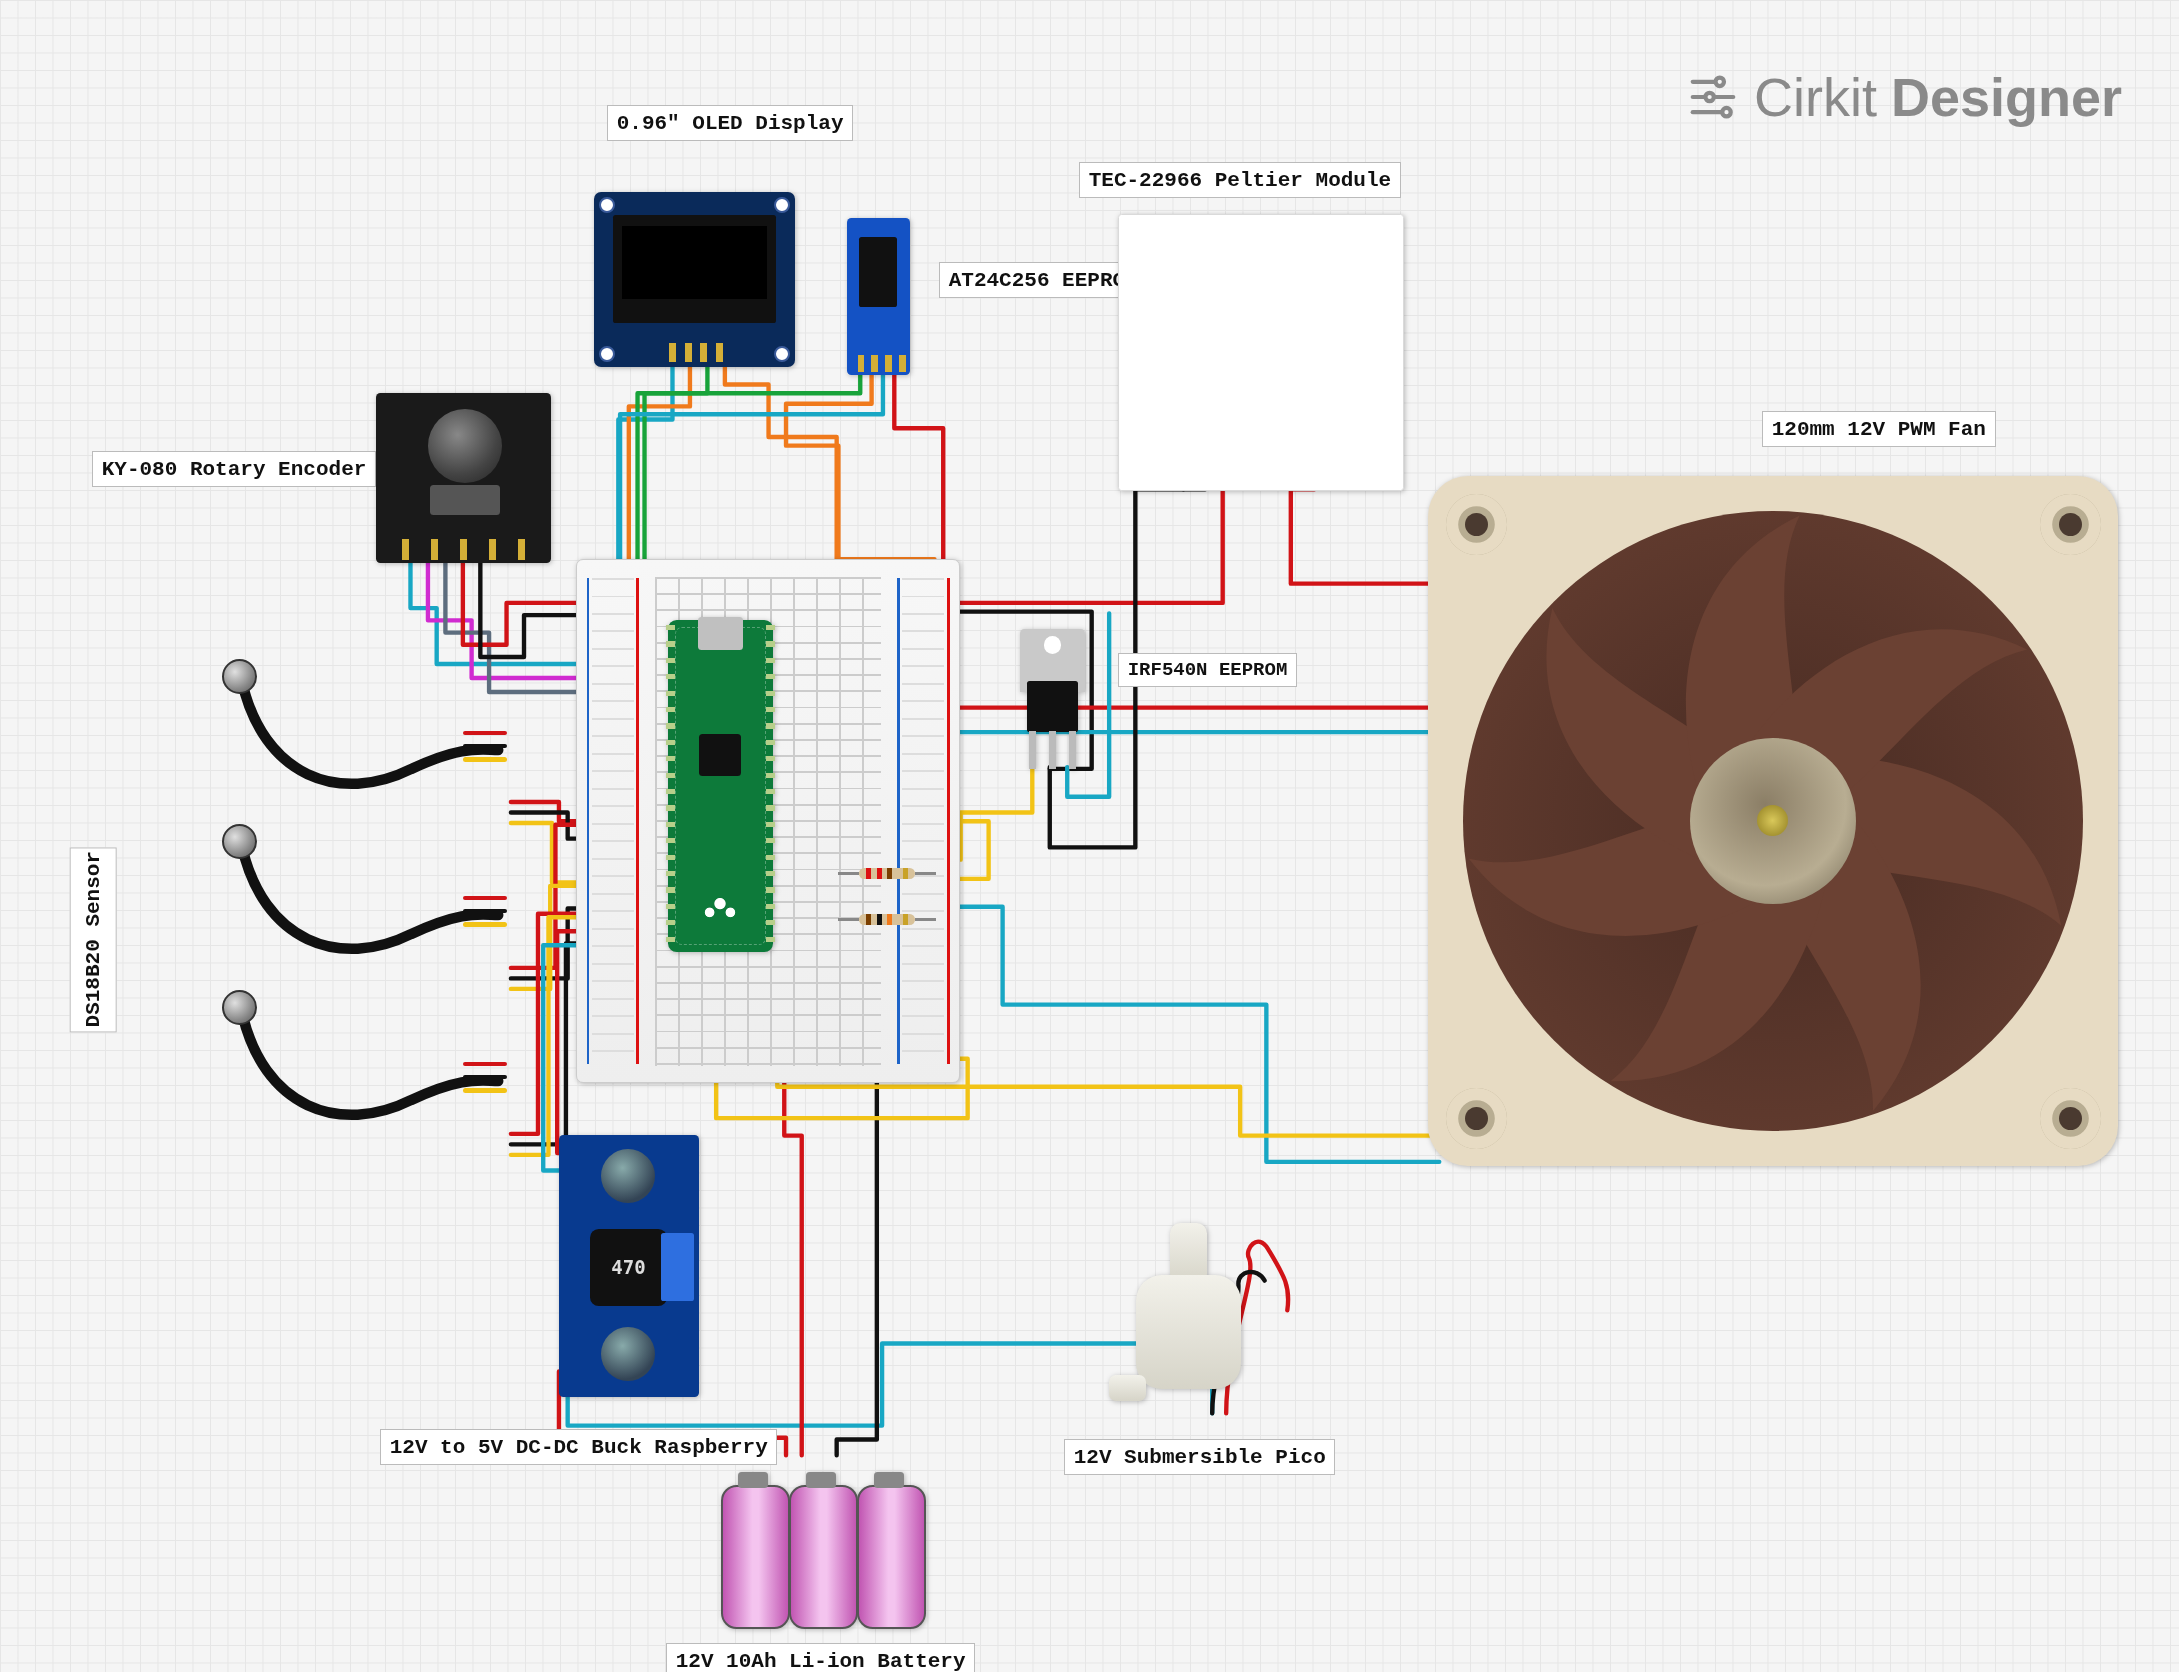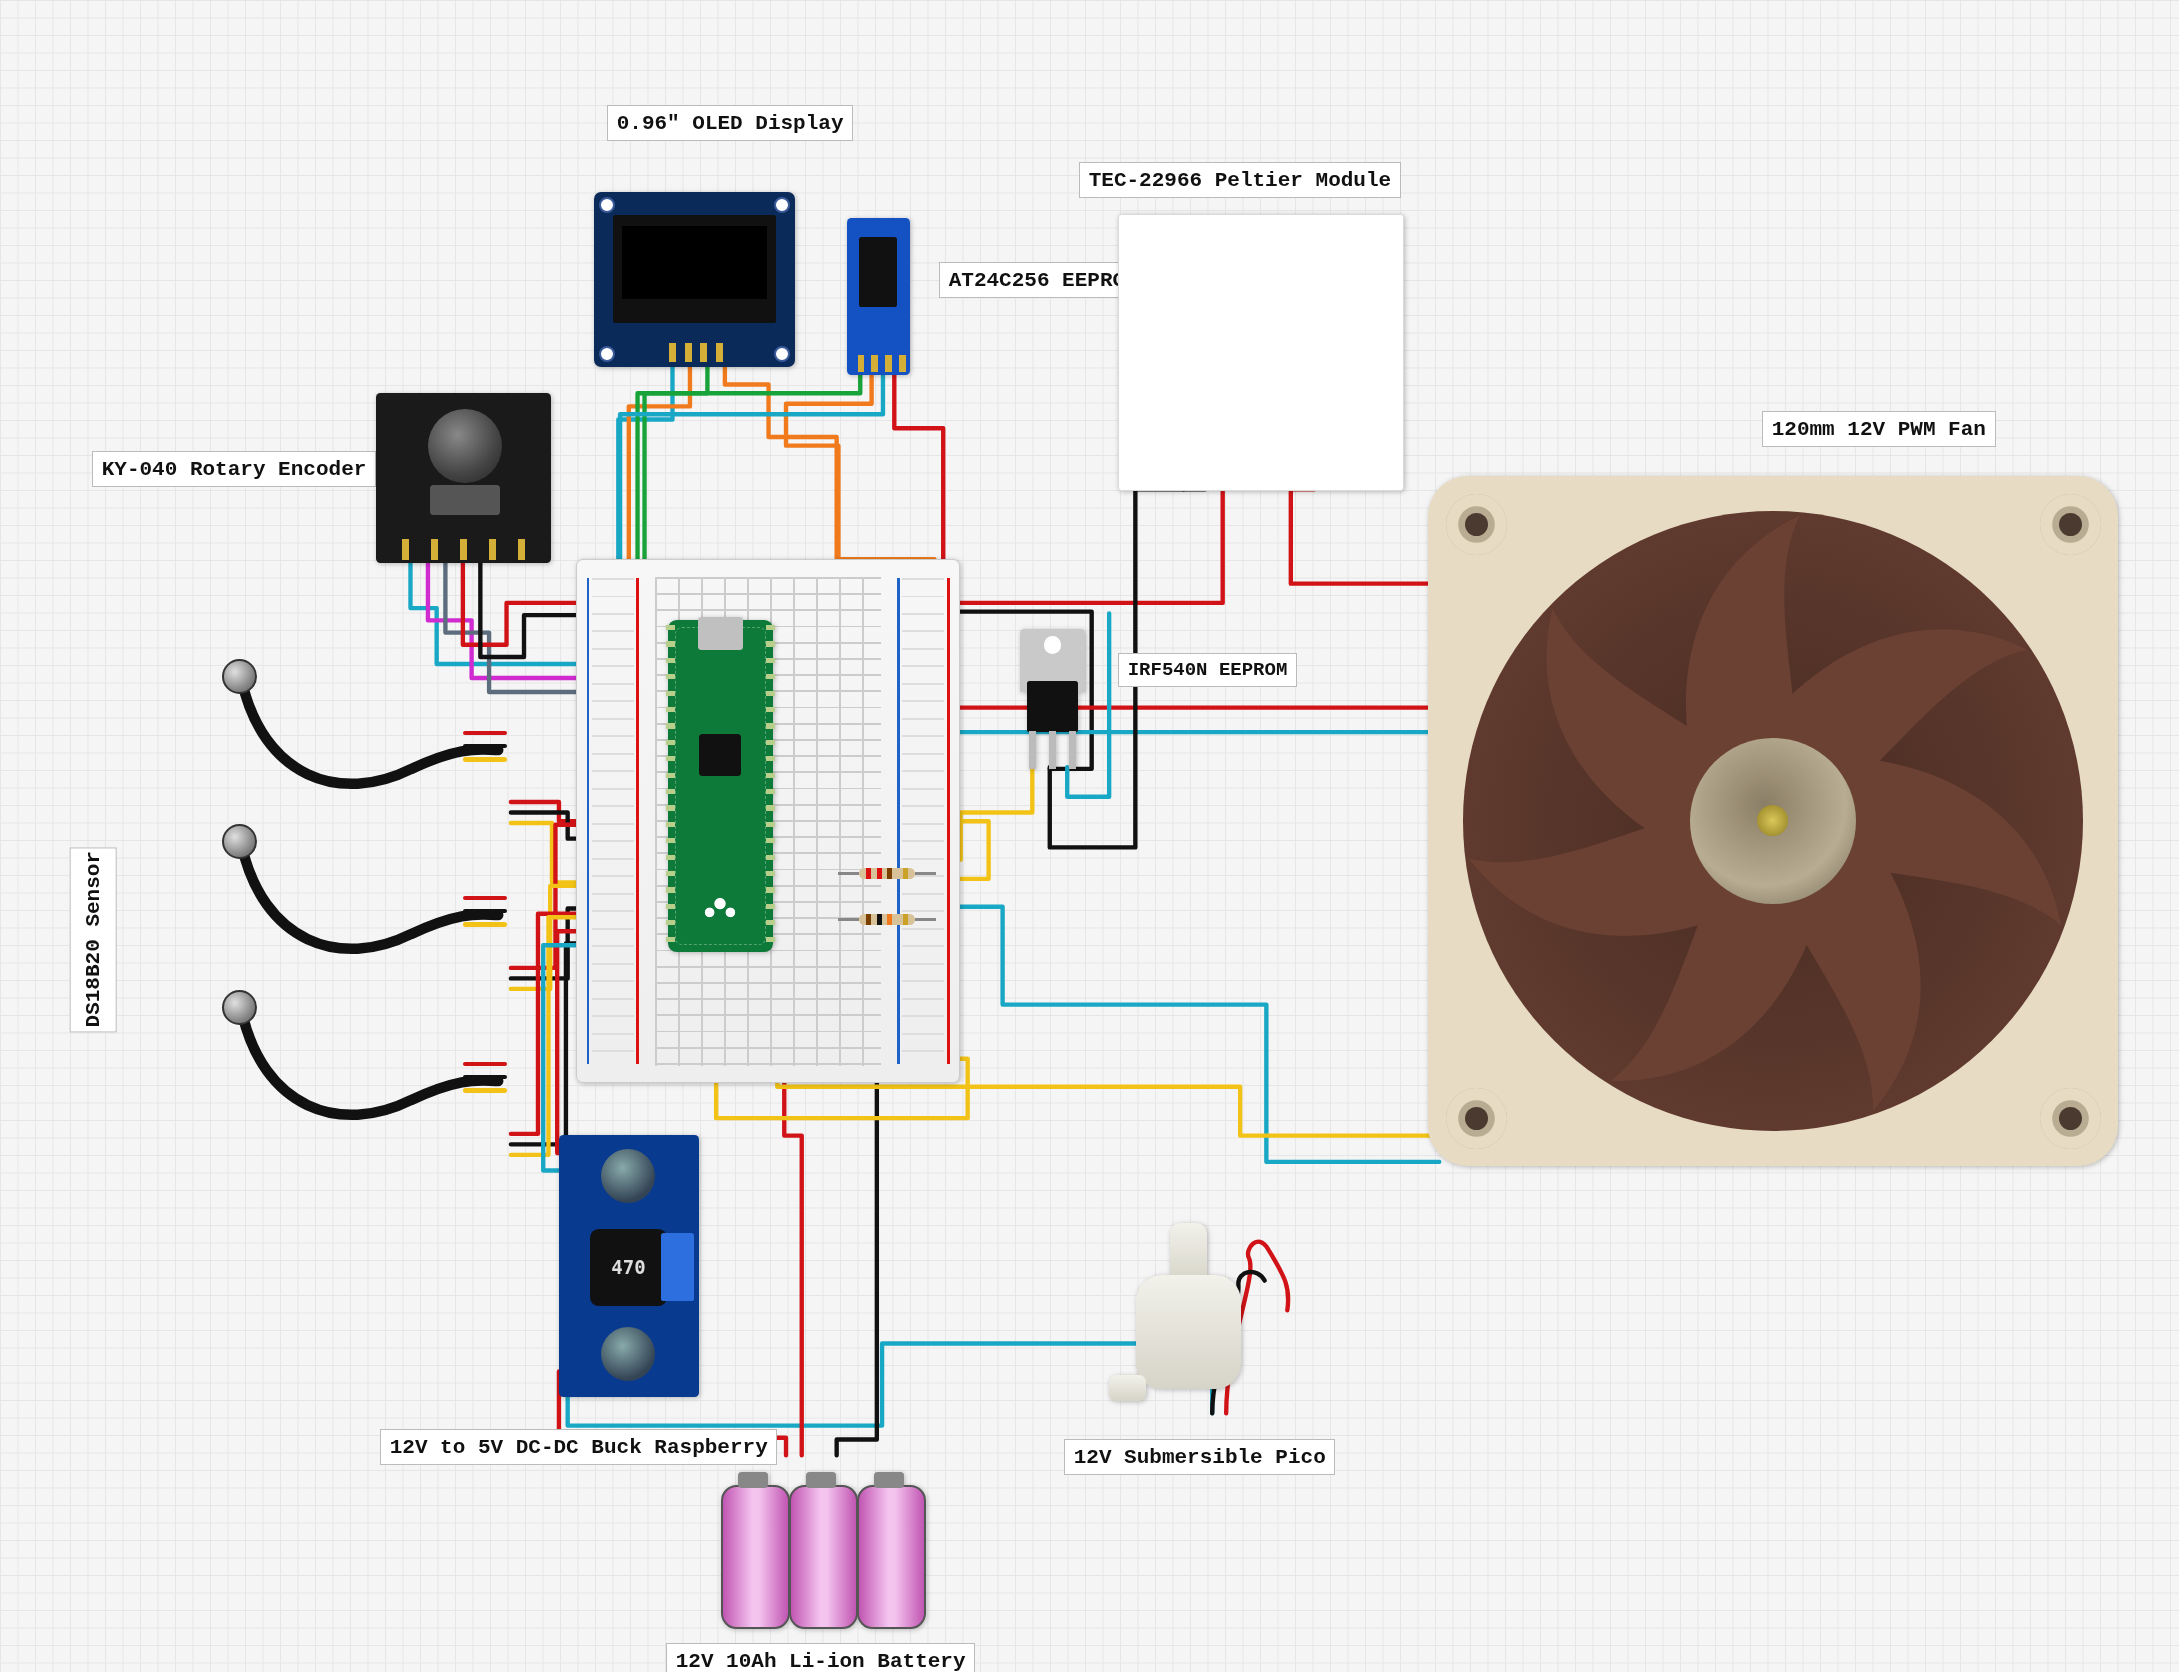--- a/index.html
+++ b/index.html
@@ -170,26 +170,41 @@
 
     <path d="M1404,1618 C1404,1540 1440,1460 1430,1440 C1425,1430 1440,1410 1452,1430 C1470,1460 1478,1472 1474,1500" stroke="#d11317"></path>
     <path d="M1388,1618 C1388,1560 1420,1500 1418,1470 C1417,1455 1440,1450 1448,1466" stroke="#111"></path>
 
     <polyline points="1650,1300 1420,1300 1420,1244 890,1244 890,1100 888,1100" stroke="#f2c316"></polyline>
 
     <line x1="1355" y1="560" x2="1380" y2="560" stroke="#111" stroke-width="9"></line>
     <line x1="1478" y1="560" x2="1505" y2="560" stroke="#d11317" stroke-width="9"></line>
   </svg>
 
+  <div class="logo">
+    <svg viewBox="0 0 64 64">
+        <g stroke="#8a8a8a" stroke-width="5" fill="none" stroke-linecap="round">
+          <path d="M8 14h26"></path>
+          <circle cx="40" cy="14" r="5"></circle>
+          <path d="M8 32h14"></path>
+          <circle cx="28" cy="32" r="5"></circle>
+          <path d="M34 32h22"></path>
+          <path d="M8 50h34"></path>
+          <circle cx="48" cy="50" r="5"></circle>
+        </g>
+      </svg>
+    <span>Cirkit</span>
+    <span class="bold">Designer</span>
+  </div>
 
   <div class="lbl" style="left:607px;top:105px">0.96" OLED Display</div>
   <div class="lbl" style="left:939px;top:262px">AT24C256 EEPROM</div>
   <div class="lbl" style="left:1079px;top:162px">TEC-22966 Peltier Module</div>
   <div class="lbl" style="left:1762px;top:411px">120mm 12V PWM Fan</div>
-  <div class="lbl" style="left:92px;top:451px">KY-040 Rotary Encoder</div>
+  <div class="lbl" style="left:92px;top:451px">KY-080 Rotary Encoder</div>
   <div class="lbl small" style="left:1118px;top:653px">IRF540N EEPROM</div>
   <div class="lbl vert" style="left:70px;top:847px">DS18B20 Sensor</div>
   <div class="lbl" style="left:380px;top:1429px">12V to 5V DC-DC Buck Raspberry</div>
   <div class="lbl" style="left:1064px;top:1439px">12V Submersible Pico</div>
   <div class="lbl" style="left:666px;top:1664px;transform:translateY(-21px)">12V 10Ah Li-ion Battery</div>
   <div class="lbl tiny red" style="left:735px;top:969px">Raspberry Pi Pico</div>
   <div pe="" class="restxt" style="left:908px;top:852px">220 Ω</div>
   <div class="restxt" style="left:882px;top:898px">10.0 kΩ</div>
   <div class="peltxt" style="left:1197px;top:299px">TEC1-12706</div>
 

